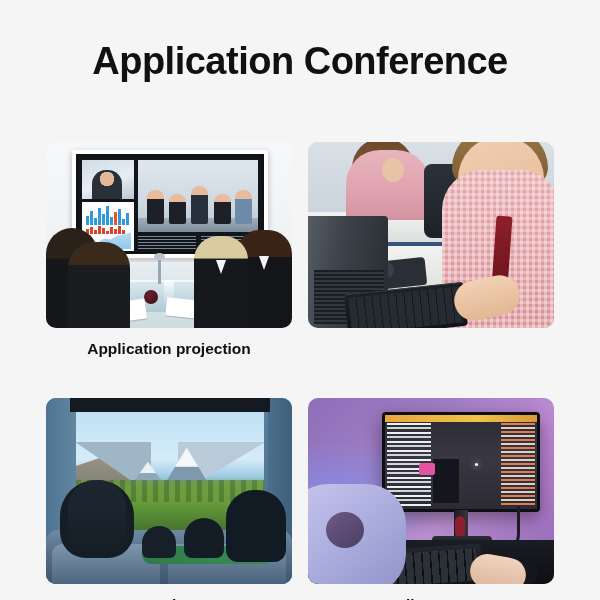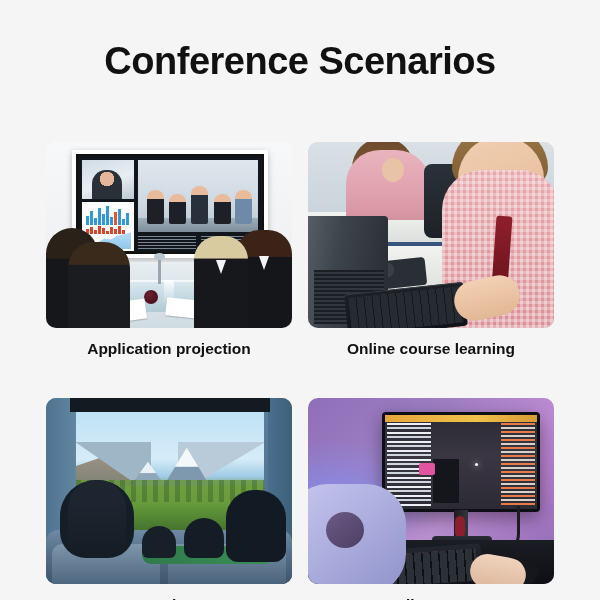--- a/index.html
+++ b/index.html
@@ -275,21 +275,21 @@
   .t4 .elbow{ left:18px; bottom:36px; width:38px; height:36px; border-radius:50%;
     background:linear-gradient(140deg,#6b5a86,#4c3f63); }
   .t4 .hand-r{ right:28px; bottom:-6px; width:56px; height:34px; border-radius:20px;
     background:linear-gradient(180deg,#f0d3bd,#dcb79c); transform:rotate(10deg); }
   .t4 .mouse4{ right:16px; bottom:0px; width:34px; height:22px; border-radius:12px;
     background:#15171c; }
 </style>
 </head>
 <body>
 
-<h1 class="page-title">Conference Scenarios</h1>
+<h1 class="page-title">Application Conference</h1>
 
 <div class="grid">
 
   <div class="row row1">
 
     <div class="cell">
       <div class="tile t1">
         <div class="ph room-wall"></div>
         <div class="ph screen-frame"></div>
         <div class="ph screen-inner"></div>
@@ -373,21 +373,20 @@
         <div class="ph boy-head"></div>
         <div class="ph boy-body"></div>
         <div class="ph boy-tie"></div>
         <div class="ph mousepad"></div>
         <div class="ph mouse"></div>
         <div class="ph monitor"></div>
         <div class="ph monitor-vent"></div>
         <div class="ph keyboard"></div>
         <div class="ph hand"></div>
       </div>
-      <div class="caption">Online course learning</div>
     </div>
 
   </div>
 
   <div class="row-gap"></div>
 
   <div class="row row2">
 
     <div class="cell">
       <div class="tile t3">

